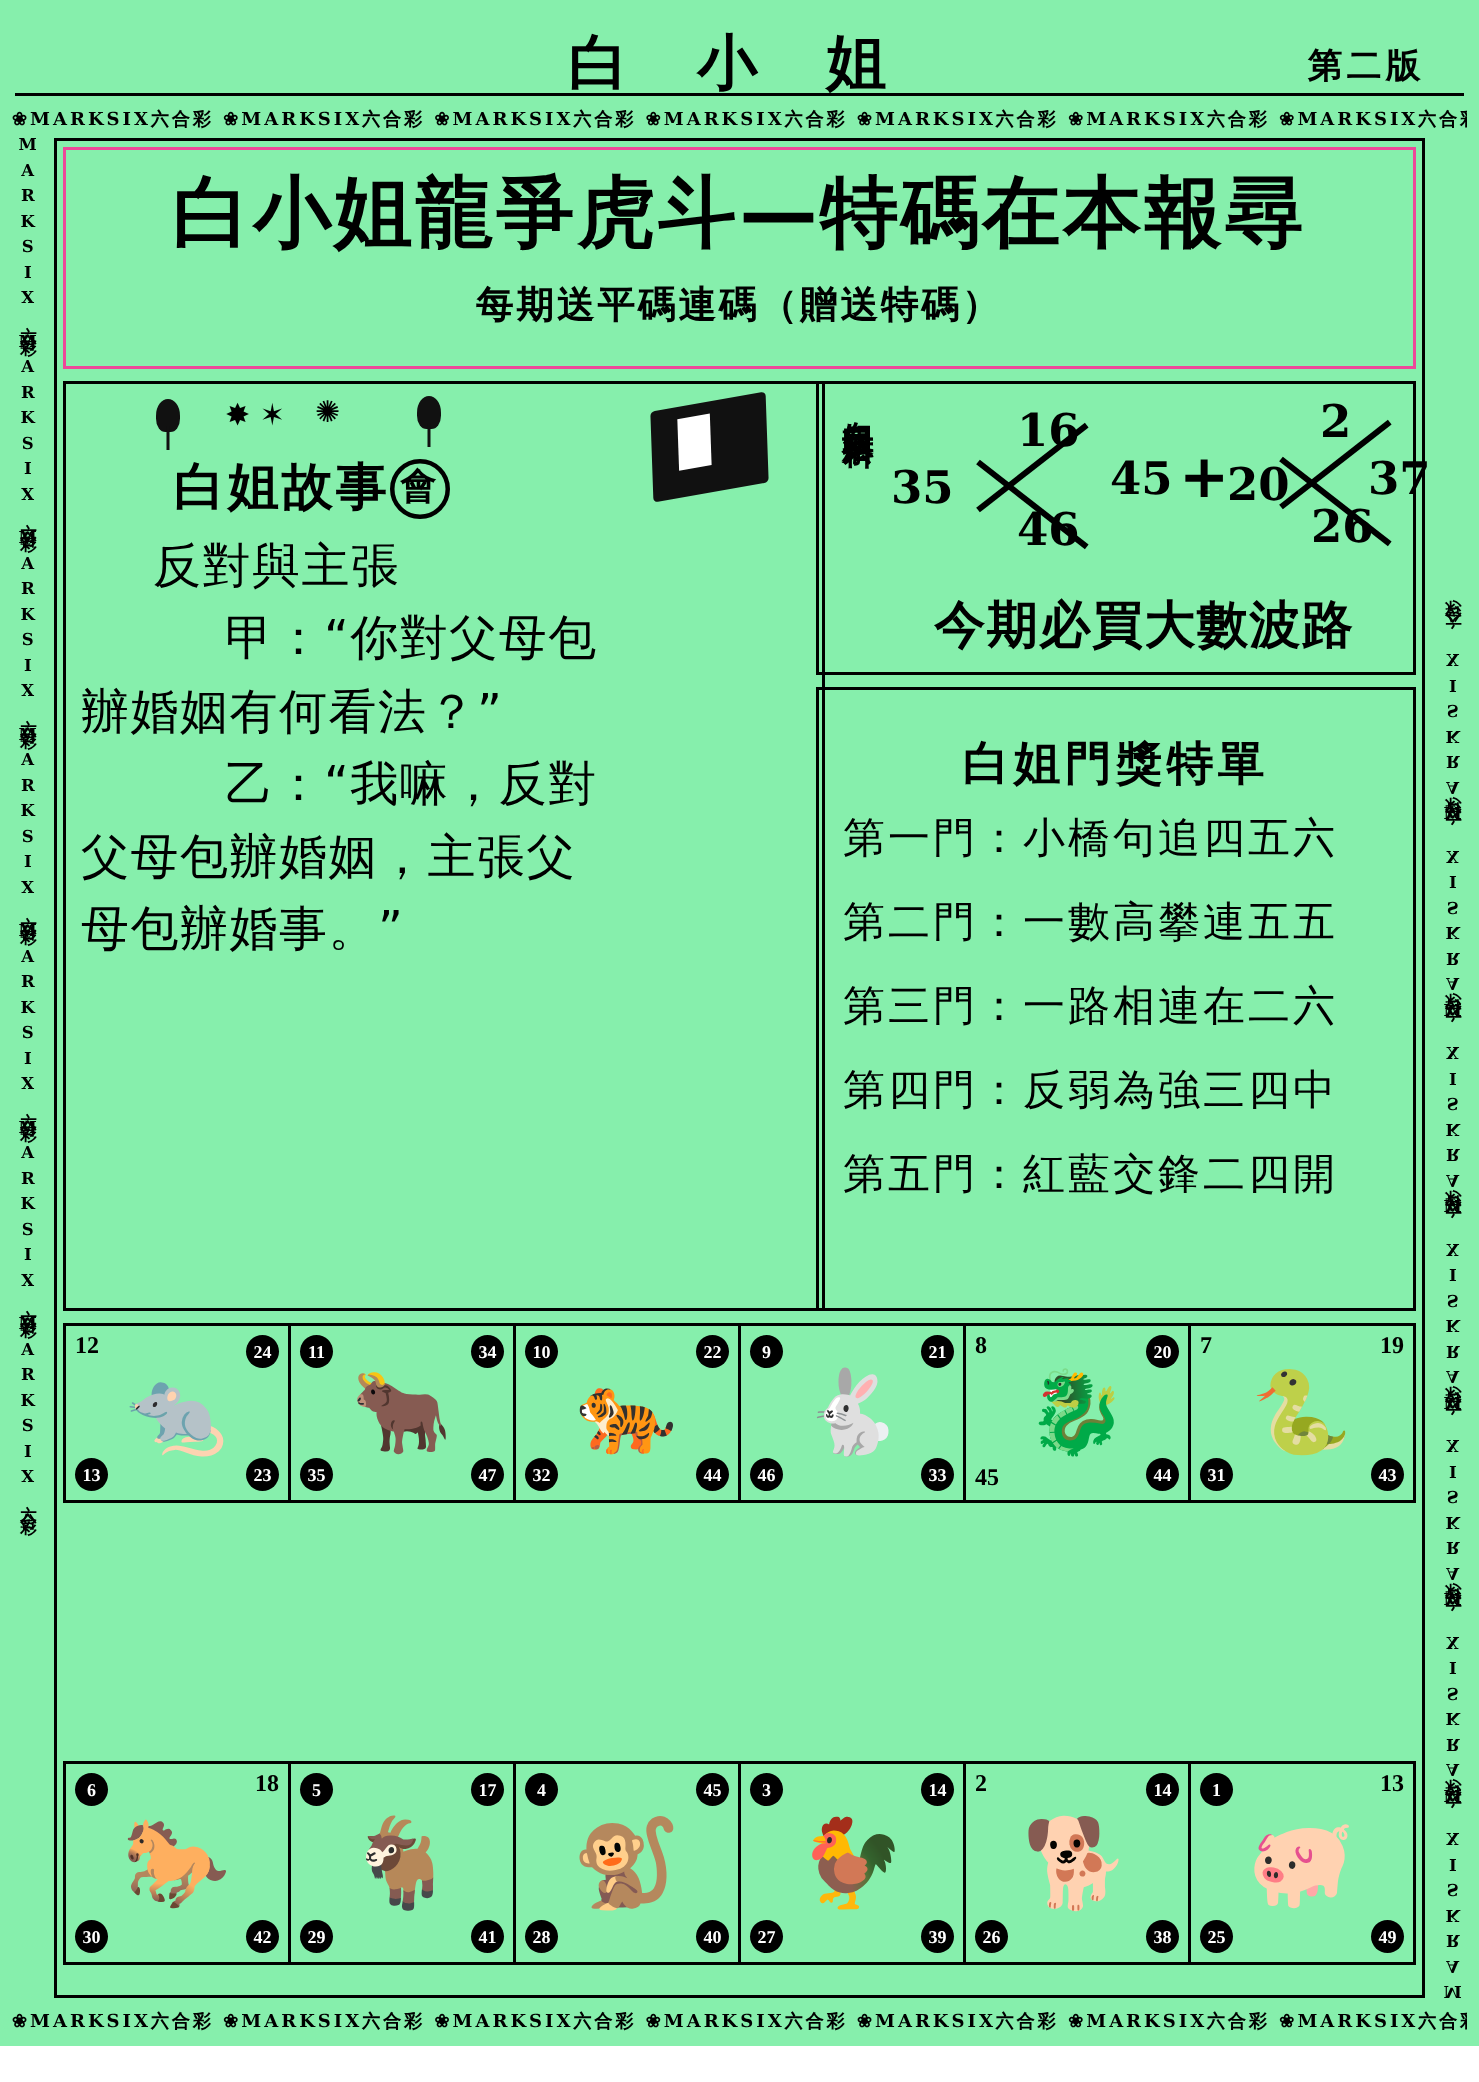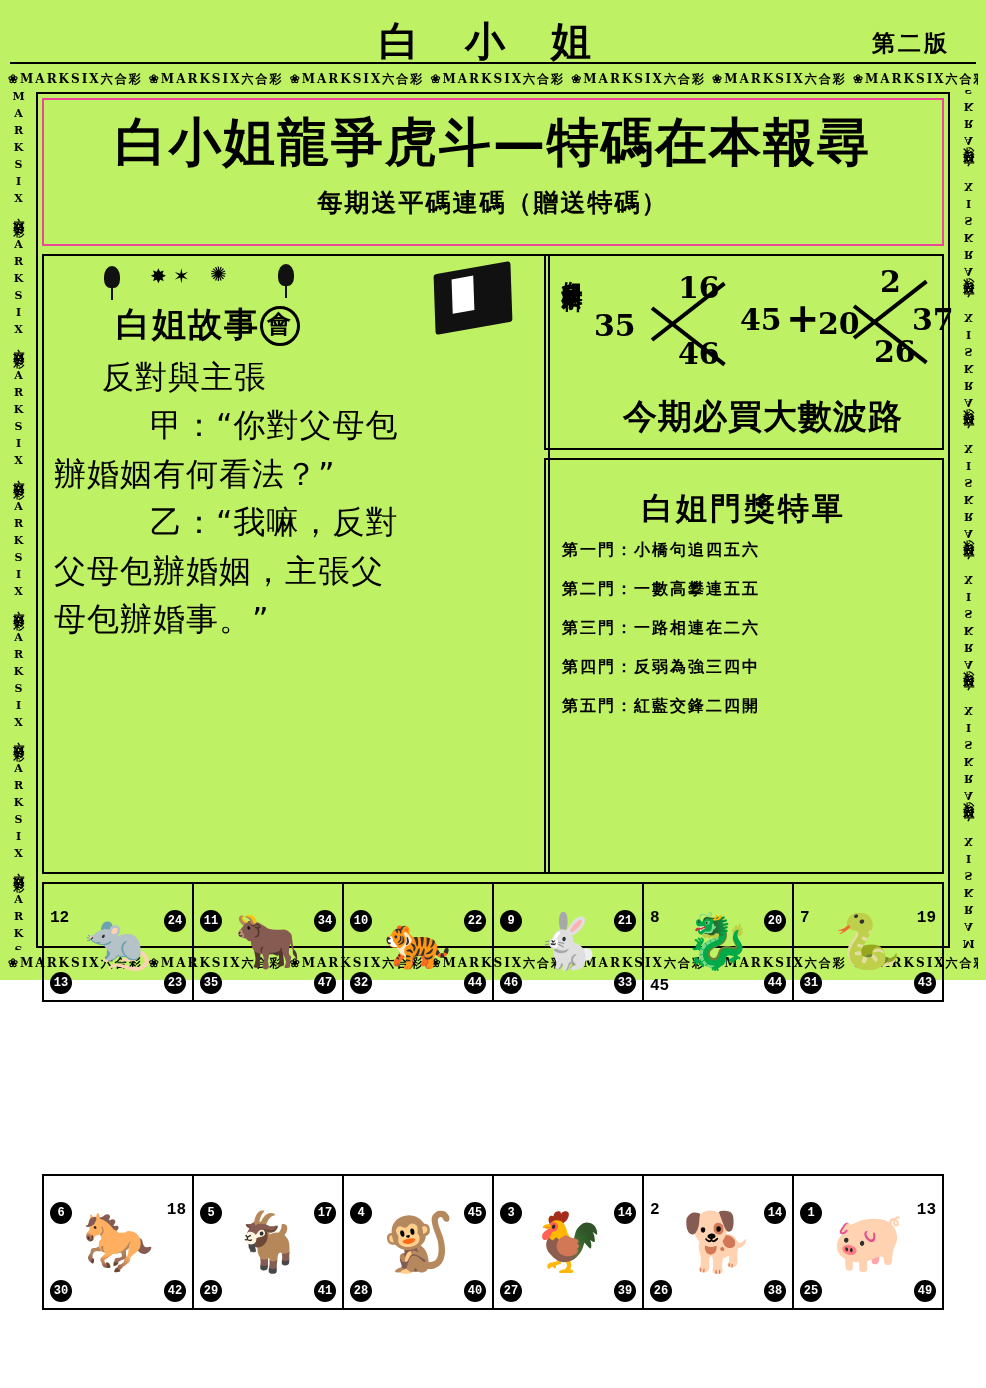--- a/index.html
+++ b/index.html
@@ -11,23 +11,23 @@
     width: 986px;
     height: 1388px;
     font-family: "DejaVu Sans", sans-serif;
     color: #000;
     overflow: hidden;
     position: relative;
   }
   .page {
     position: relative;
     width: 986px;
-    height: 980px;
-    box-sizing: border-box;
-    background: #bef264;
+    height: 1364px;
+    box-sizing: border-box;
+    background: #86efac;
   }
 
   
   .masthead {
     position: absolute;
     top: 10px; left: 0; right: 0;
     height: 56px;
   }
   .masthead .title {
     position: absolute;
@@ -271,22 +271,22 @@
   }
   .gate-title {
     text-align: center;
     font-size: 31px;
     font-weight: bold;
     letter-spacing: 3px;
     margin: 4px 0 10px;
     white-space: nowrap;
   }
   .gate-row {
-    font-size: 16px;
-    font-weight: bold;
+    font-size: 28px;
+    font-weight: normal;
     letter-spacing: 2px;
     margin: 0 0 18px 6px;
     white-space: nowrap;
   }
 
   
   .strip {
     position: absolute;
     left: 4px; right: 4px;
     border: 2px solid #000;
@@ -306,22 +306,21 @@
   .ball {
     position: absolute;
     width: 22px; height: 22px;
     border-radius: 50%;
     background: #000;
     color: #fff;
     font-size: 12px;
     font-weight: bold;
     line-height: 22px;
     text-align: center;
-    font-family: Liberation Mono, monospace;
-    margin-top: 20px;
+    font-family: Liberation Serif, serif;
   }
   .ball.plain {
     background: transparent;
     color: #000;
     width: auto; height: auto;
     font-size: 16px;
     line-height: 1;
   }
   .tl { left: 6px; top: 6px; }
   .tr { right: 6px; top: 6px; }

